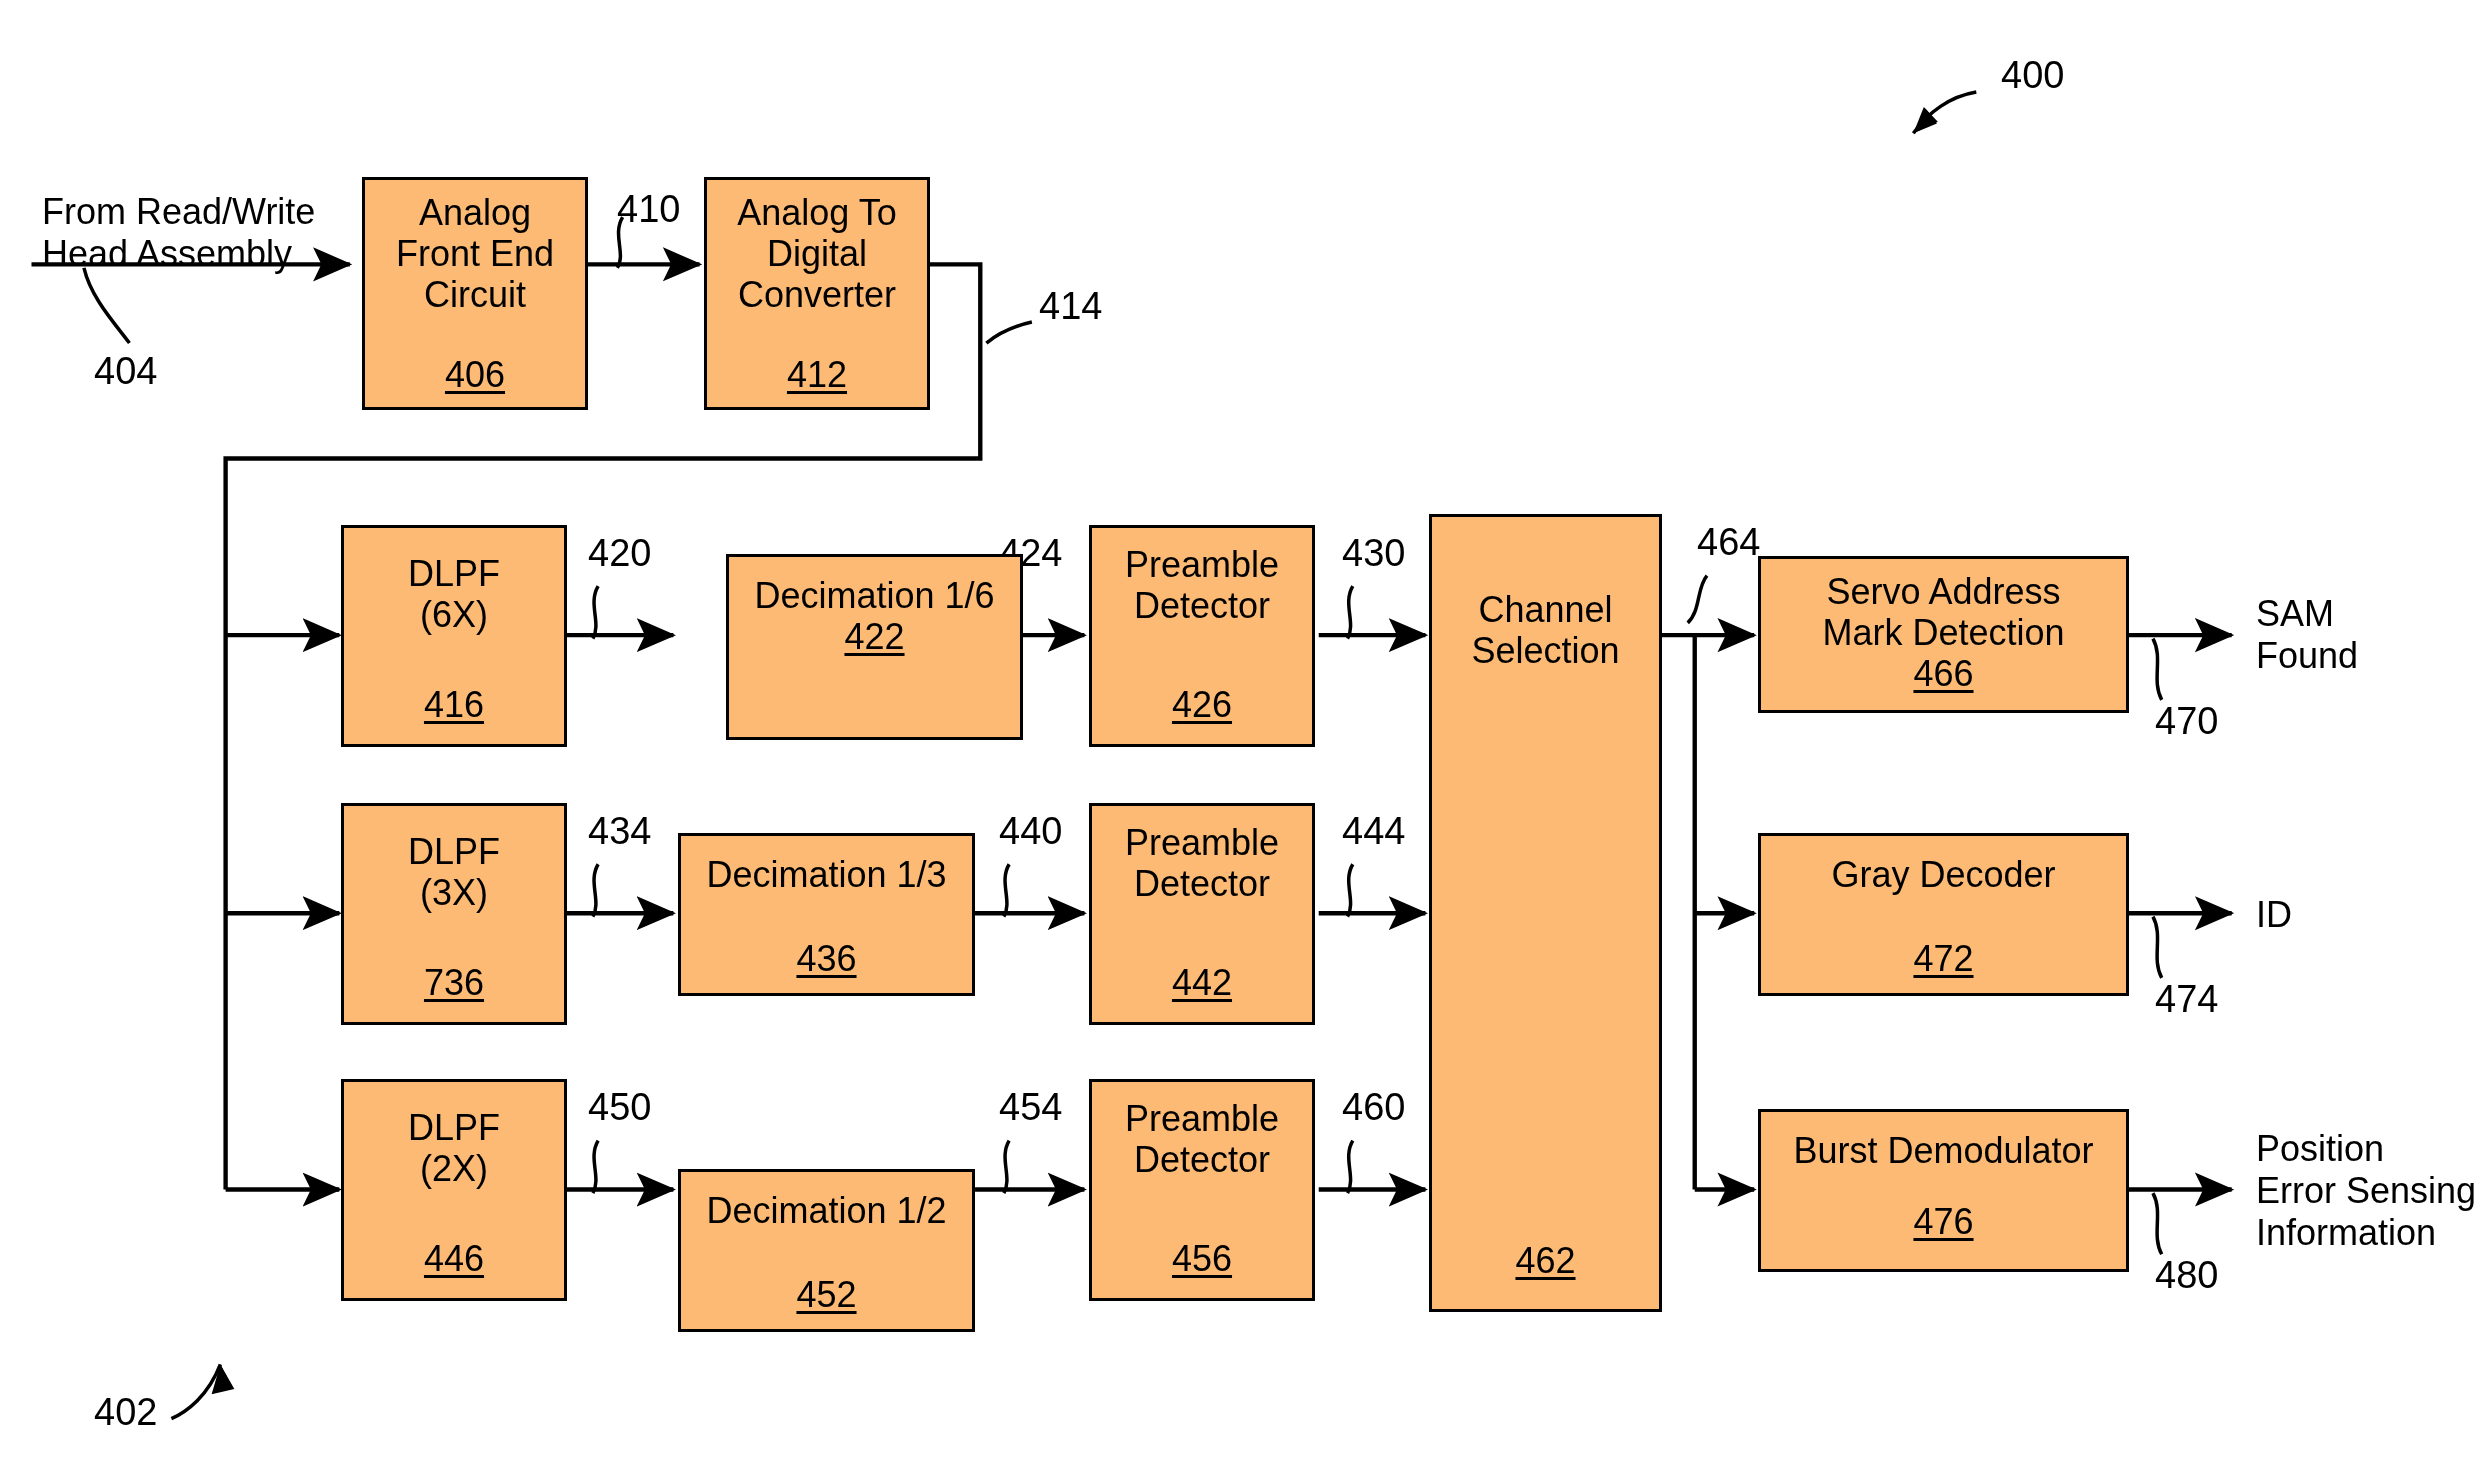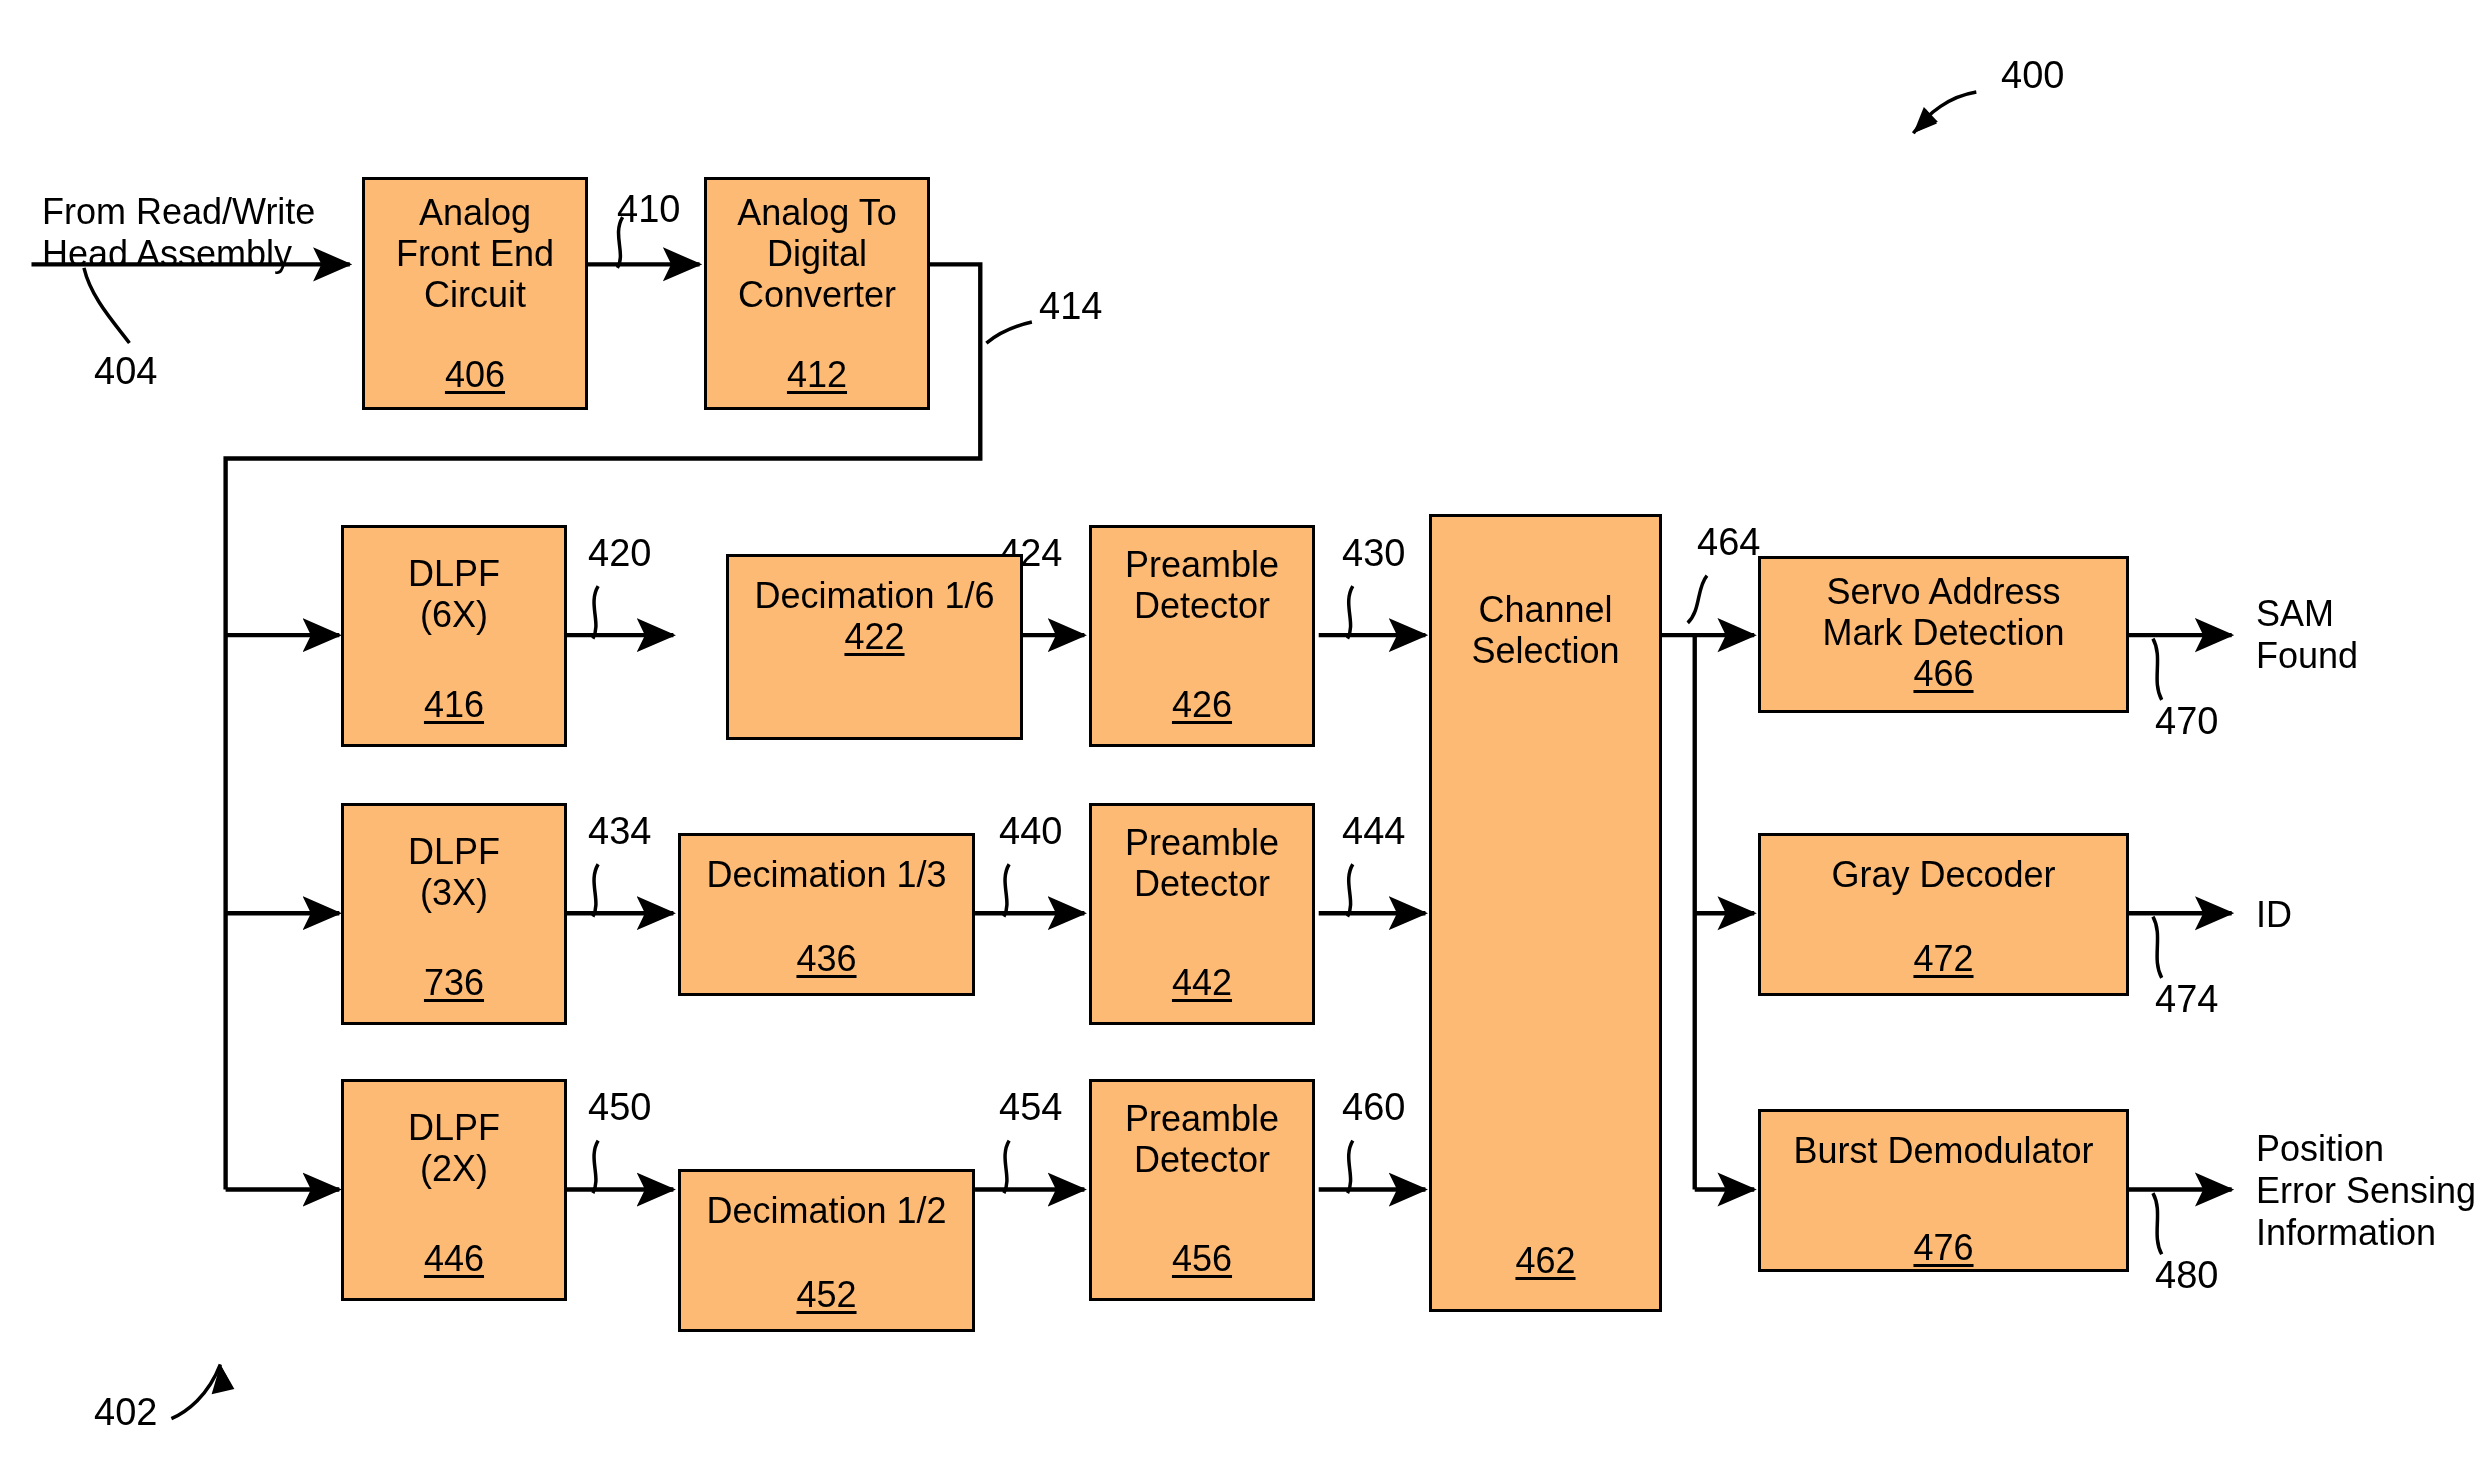--- a/index.html
+++ b/index.html
@@ -258,19 +258,19 @@
     <div class="title">Servo Address
 Mark Detection</div>
     <div class="refnum">466</div>
   </div>
 
   <div class="blk" style="left:1758px; top:833px; width:371px; height:163px; padding-top:17.5px; justify-content:space-between; padding-bottom:14px;">
     <div class="title">Gray Decoder</div>
     <div class="refnum">472</div>
   </div>
 
-  <div class="blk" style="left:1758px; top:1109px; width:371px; height:163px; padding-top:17.5px; justify-content:space-between; padding-bottom:1px;">
+  <div class="blk" style="left:1758px; top:1109px; width:371px; height:163px; padding-top:17.5px; justify-content:space-between; padding-bottom:27px;">
     <div class="title">Burst Demodulator</div>
     <div class="refnum">476</div>
   </div>
 
 </div>
 
 
 </body></html>

